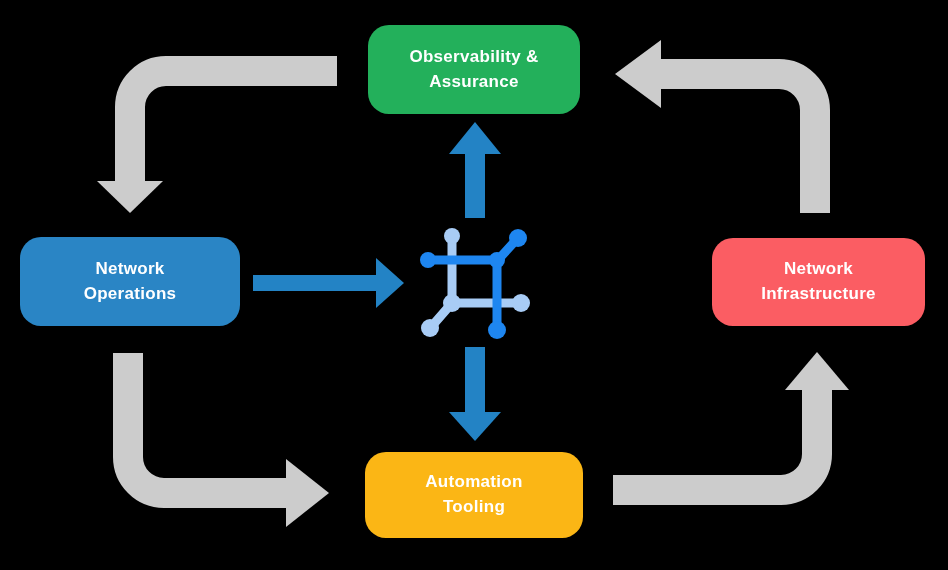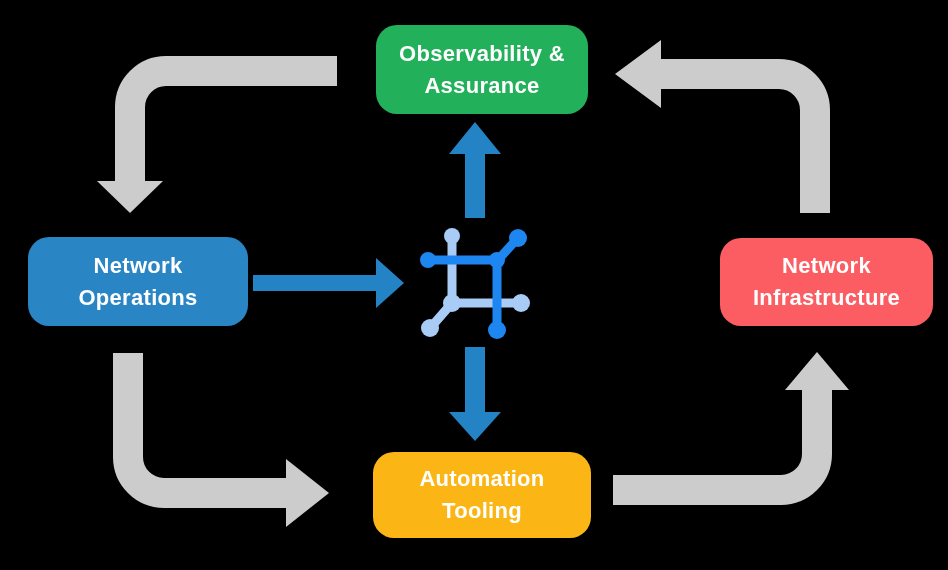--- a/index.html
+++ b/index.html
@@ -23,26 +23,25 @@
     height: 570px;
   }
   .node {
     position: absolute;
     display: flex;
     align-items: center;
     justify-content: center;
     text-align: center;
     color: #ffffff;
     border-radius: 21px;
-    font-size: 22px;
+    font-size: 17px;
     font-weight: 600;
     line-height: 1.45;
     letter-spacing: 0.3px;
     white-space: pre-line;
-    margin-left: 8px;
   }
   .node-observability { left: 368px; top: 25px;  width: 212px; height: 89px; background: #23B05B; }
   .node-operations    { left: 20px;  top: 237px; width: 220px; height: 89px; background: #2A85C5; }
   .node-infrastructure{ left: 712px; top: 238px; width: 213px; height: 88px; background: #FB5D63; }
   .node-automation    { left: 365px; top: 452px; width: 218px; height: 86px; background: #FBB615; }
 </style>
 </head>
 <body>
 
 <div class="canvas">

